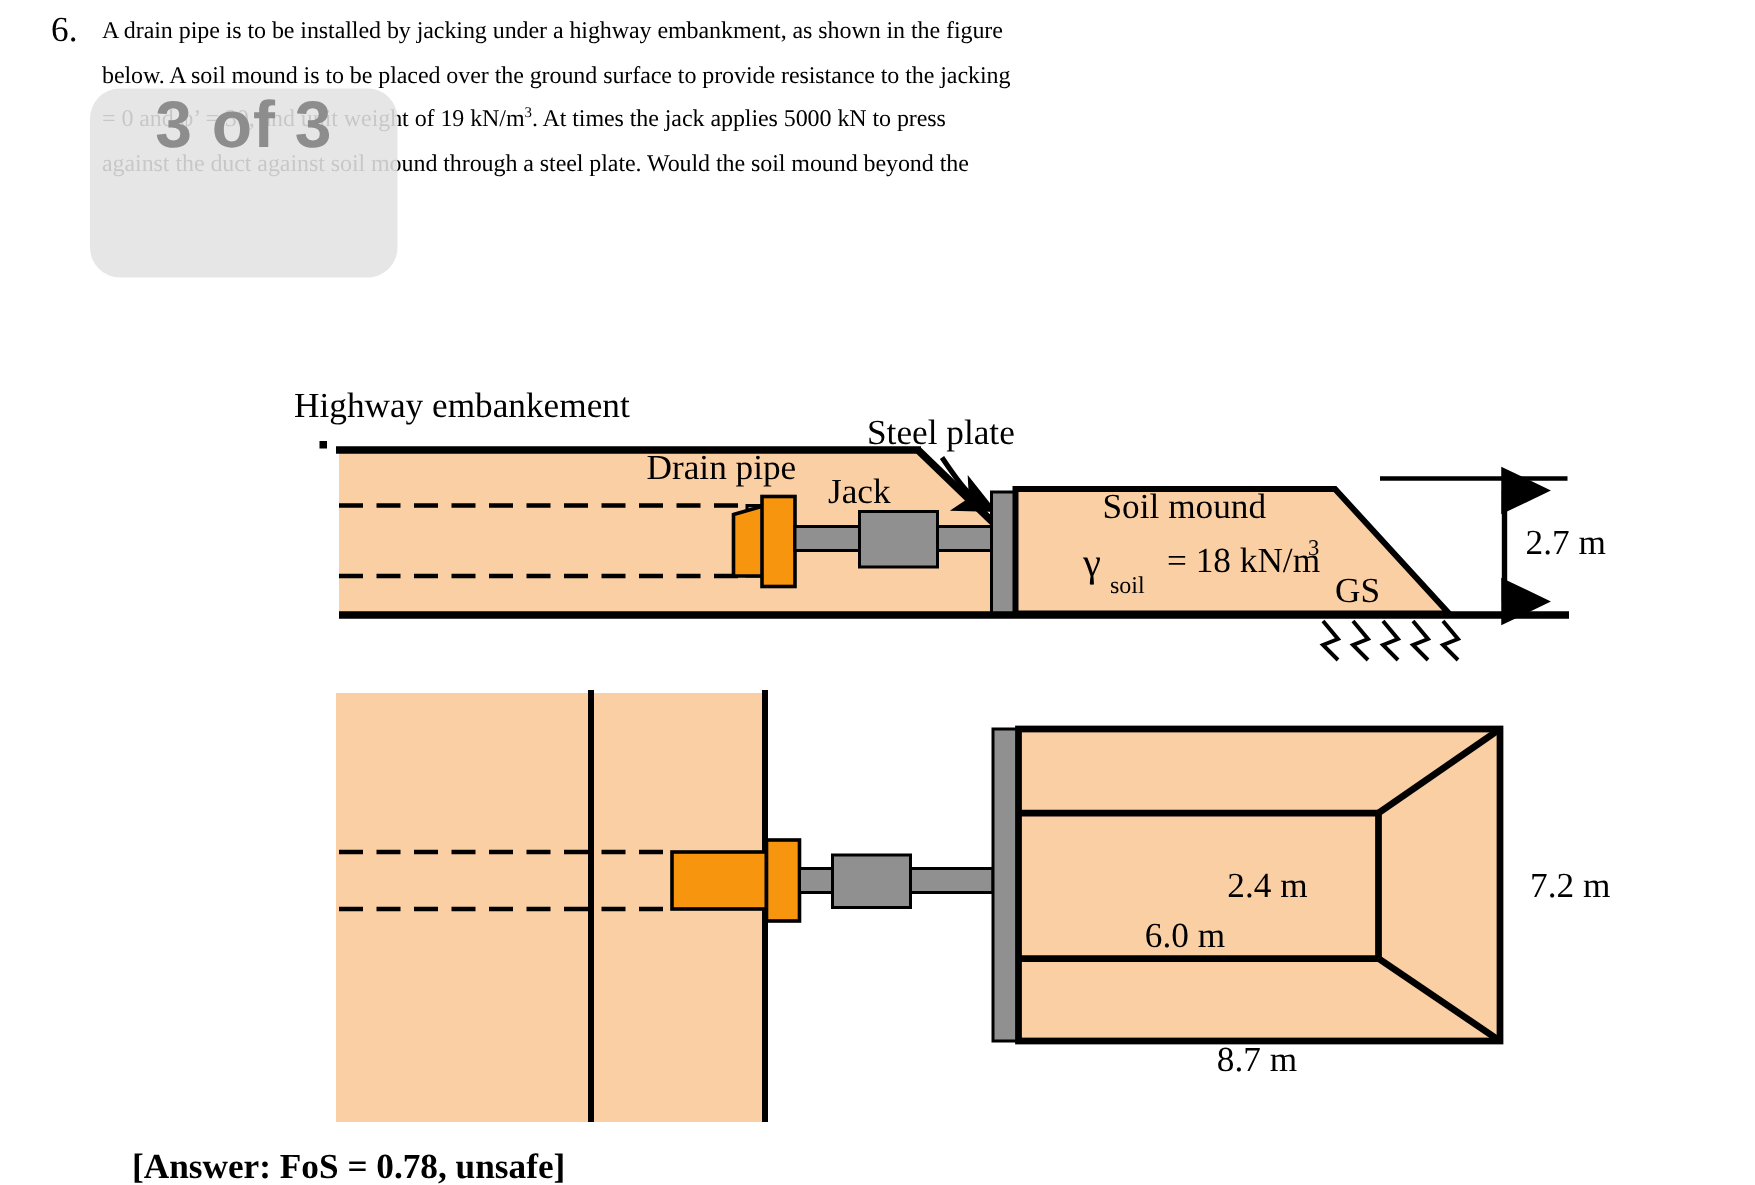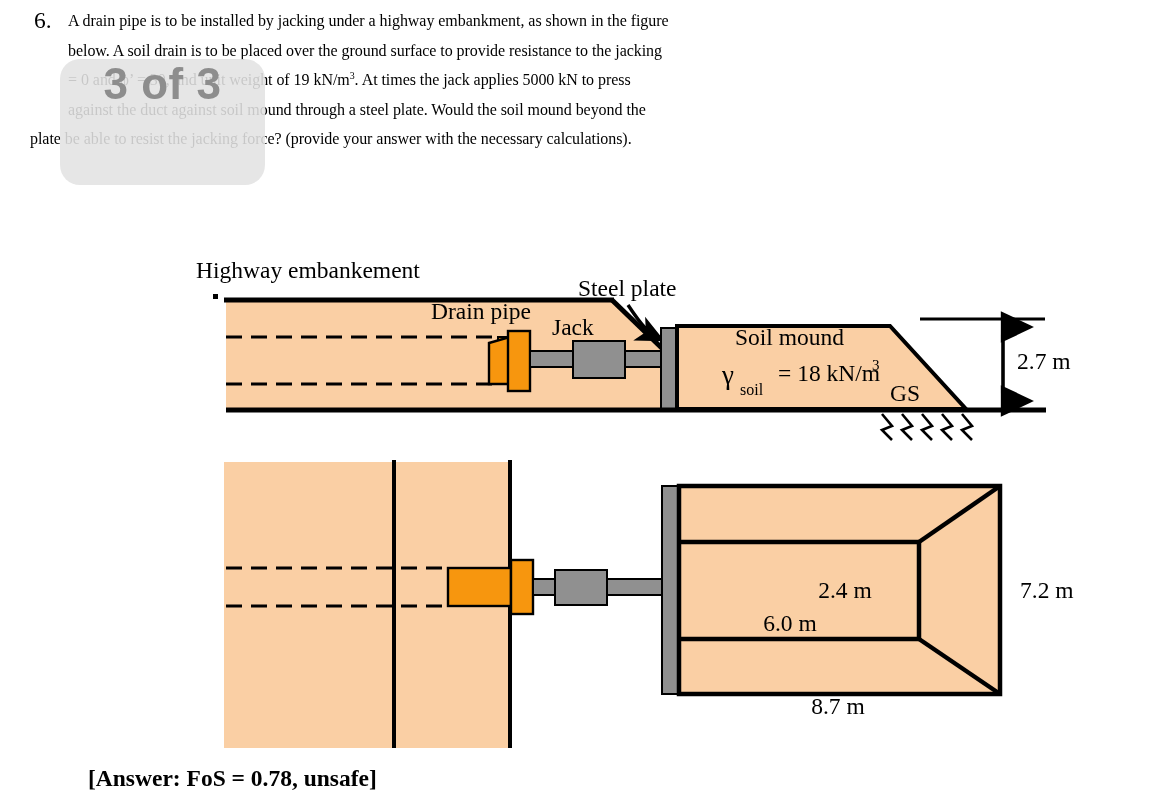--- a/index.html
+++ b/index.html
@@ -112,26 +112,25 @@
 </head>
 <body>
 
 <div id="page">
 
   <div class="question-block">
     <div class="q-row">
       <div class="q-number">6.</div>
       <div class="q-body">
         <div class="q-line">A drain pipe is to be installed by jacking under a highway embankment, as shown in the figure</div>
-        <div class="q-line">below.  A soil drain is to be placed over the ground surface to provide resistance to the jacking</div>
+        <div class="q-line">below.  A soil mound is to be placed over the ground surface to provide resistance to the jacking</div>
         <div class="q-line">
           <span>= 0 and φ’ = 30</span><span>, and unit weight of 19 kN/m</span><sup class="sup">3</sup><span>.  At times the jack applies 5000 kN to press</span>
         </div>
         <div class="q-line">against the duct against soil mound through a steel plate.  Would the soil mound beyond the</div>
-        <div class="q-line last">plate be able to resist the jacking force? (provide your answer with the necessary calculations).</div>
       </div>
     </div>
   </div>
 
   <div class="page-badge">
     <span class="page-badge-text">3 of 3</span>
   </div>
 
   <div class="figure">
     <svg width="1170" height="560" viewBox="0 0 1170 560" xmlns="http://www.w3.org/2000/svg">

